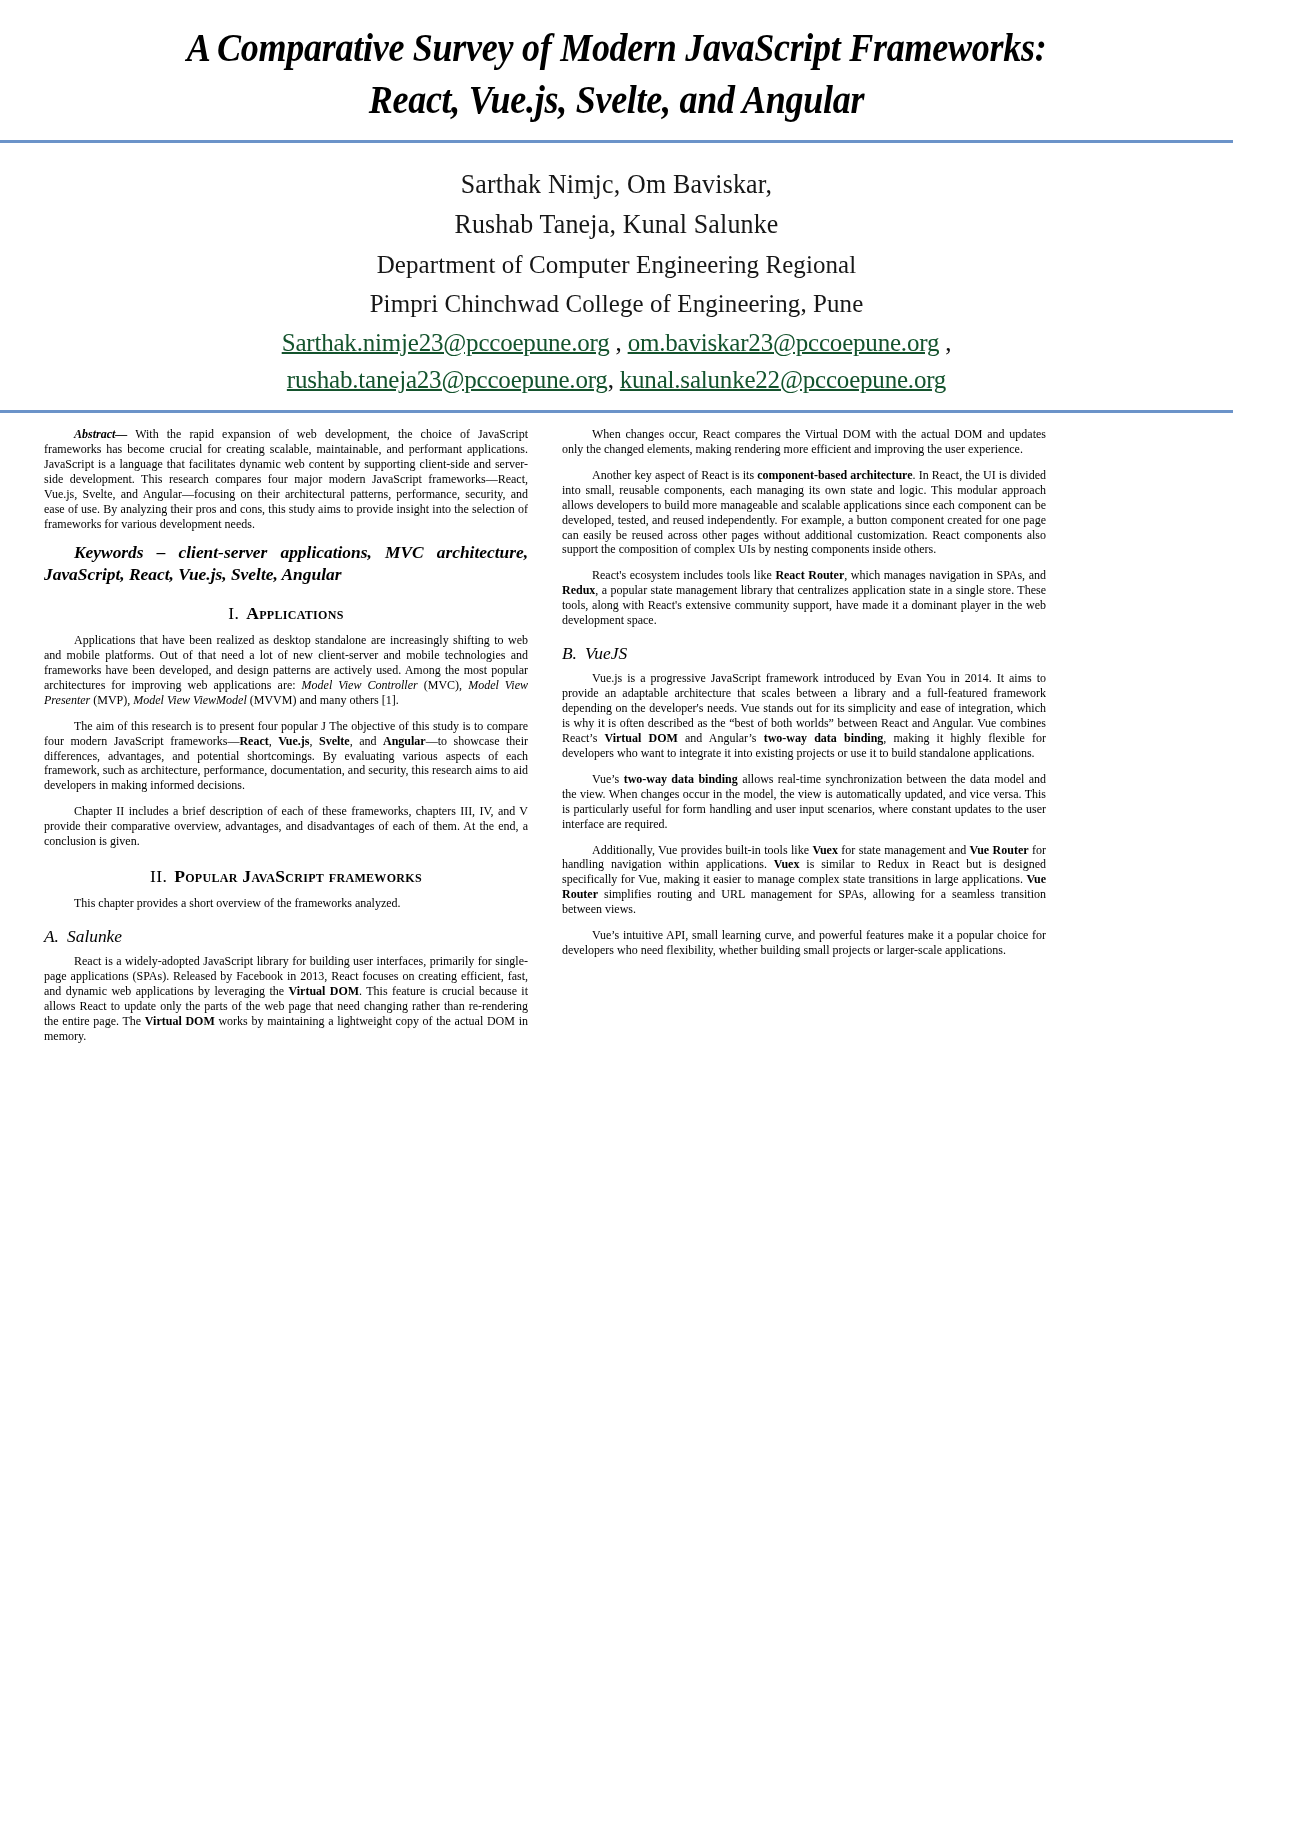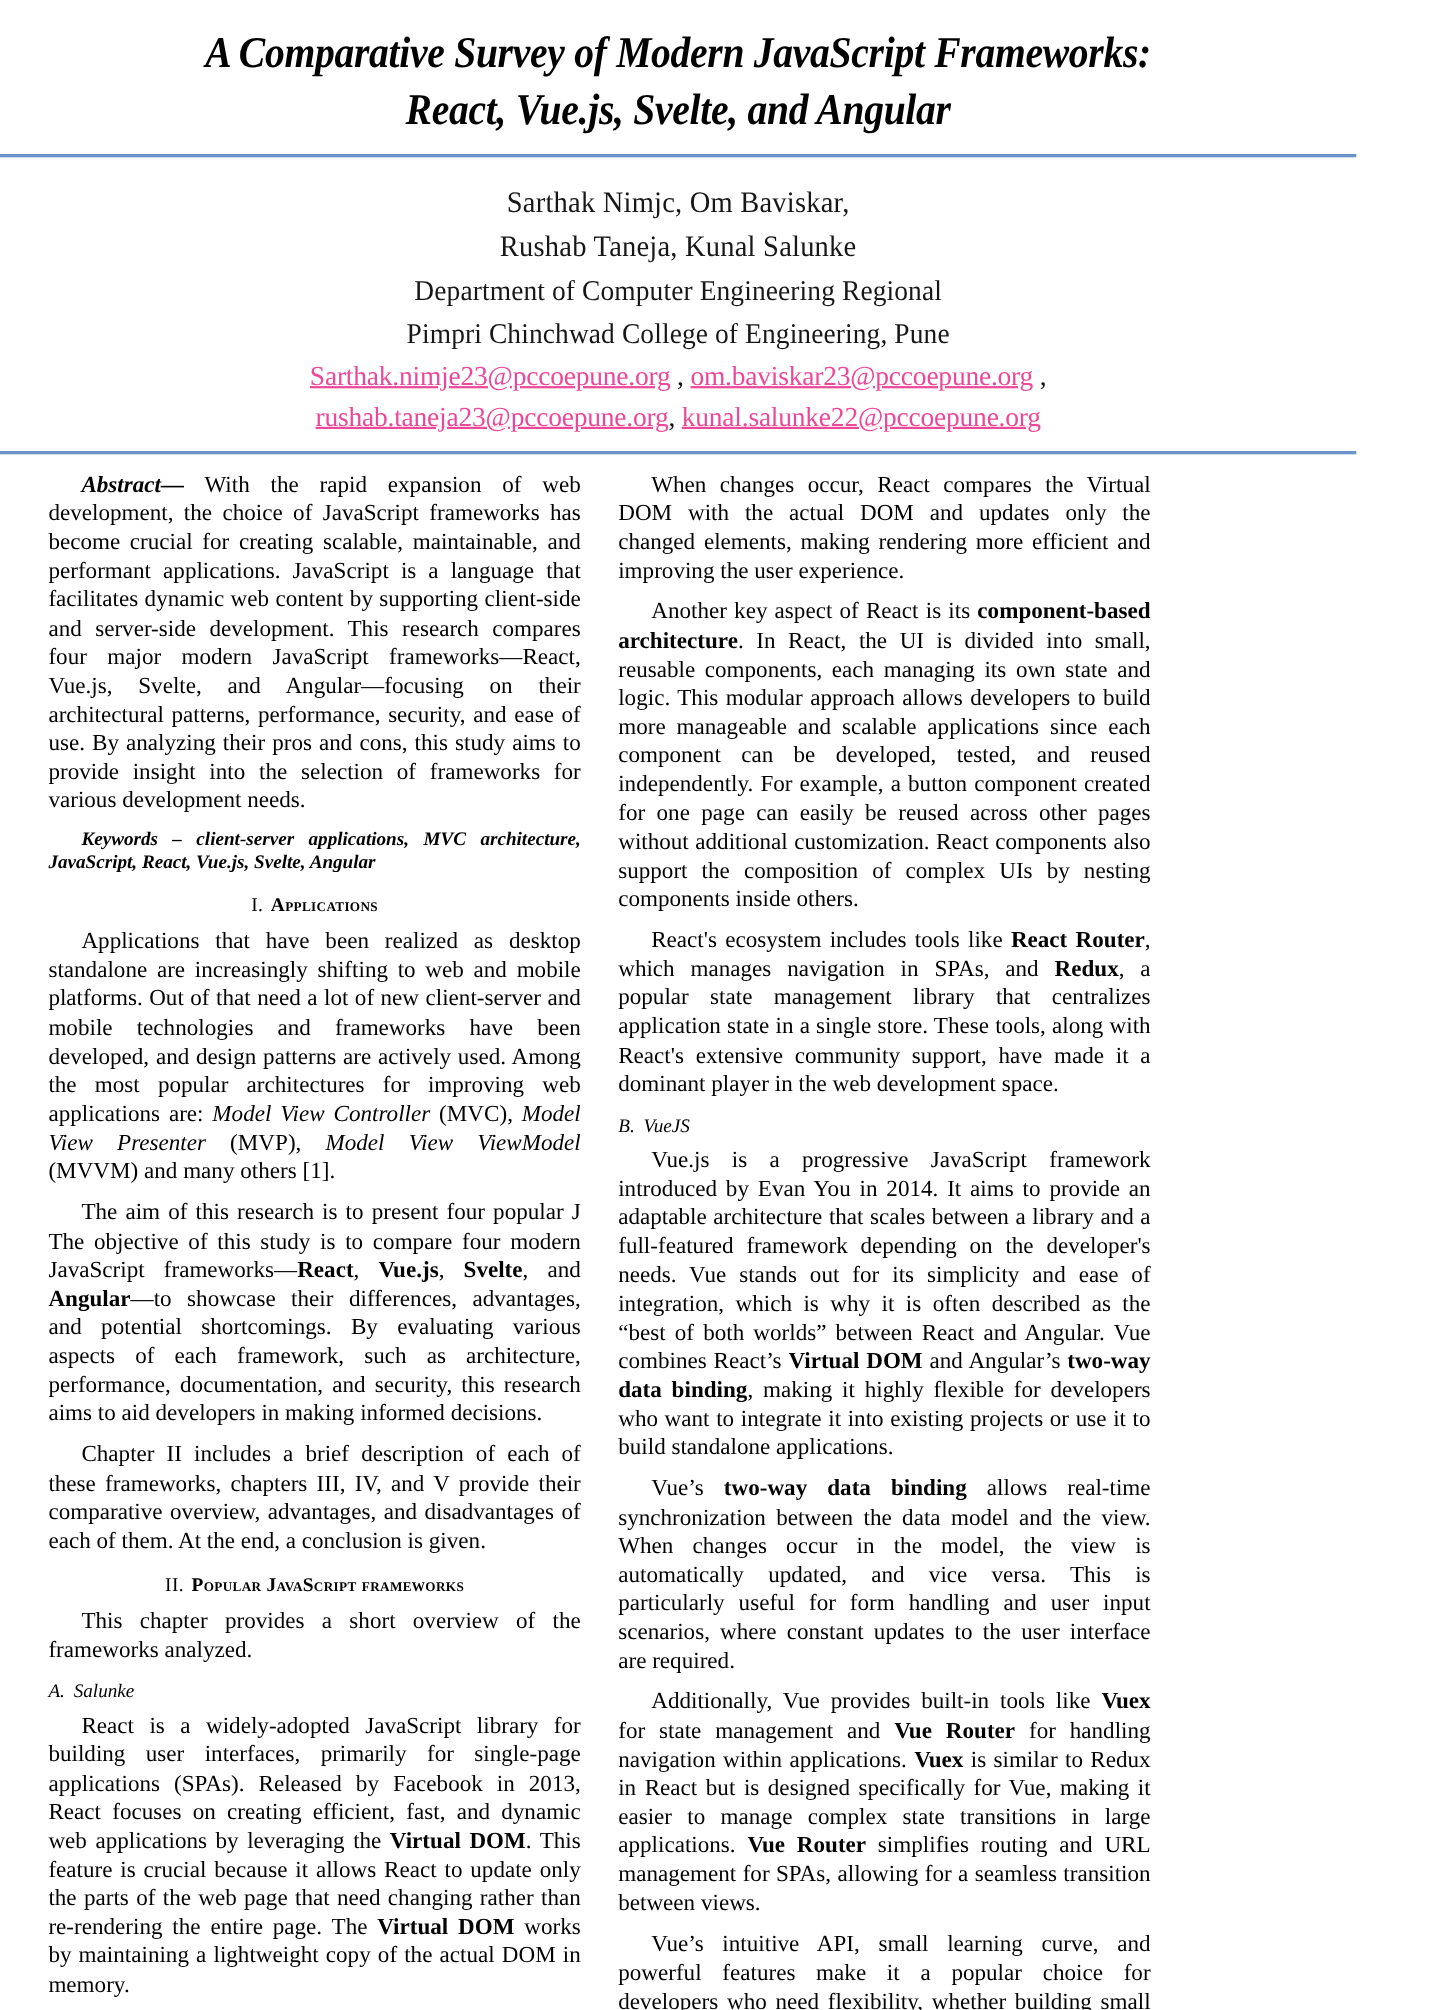--- a/index.html
+++ b/index.html
@@ -75,39 +75,39 @@
   }
   .email-line {
     font-size: 25px;
     line-height: 1.42;
     color: #2a2aee;
     margin-top: 2px;
     letter-spacing: -0.2px;
   }
   .email-line .sep { color: #111; text-decoration: none; }
   a.email {
-    color: #ec4899;
+    color: #14532d;
     text-decoration: underline;
     text-underline-offset: 1px;
   }
 
   
   .body-area {
     padding: 14px 44px 0 44px;
     display: flex;
     gap: 34px;
     align-items: flex-start;
   }
   .col {
     width: 484px;
     flex: 0 0 484px;
   }
   p.para {
     margin: 0 0 11px 0;
-    font-size: 21px;
+    font-size: 12px;
     line-height: 1.245;
     text-align: justify;
     text-justify: inter-word;
     text-indent: 30px;
     hyphens: auto;
   }
 
   .abstract-para {
     text-indent: 30px;
   }

